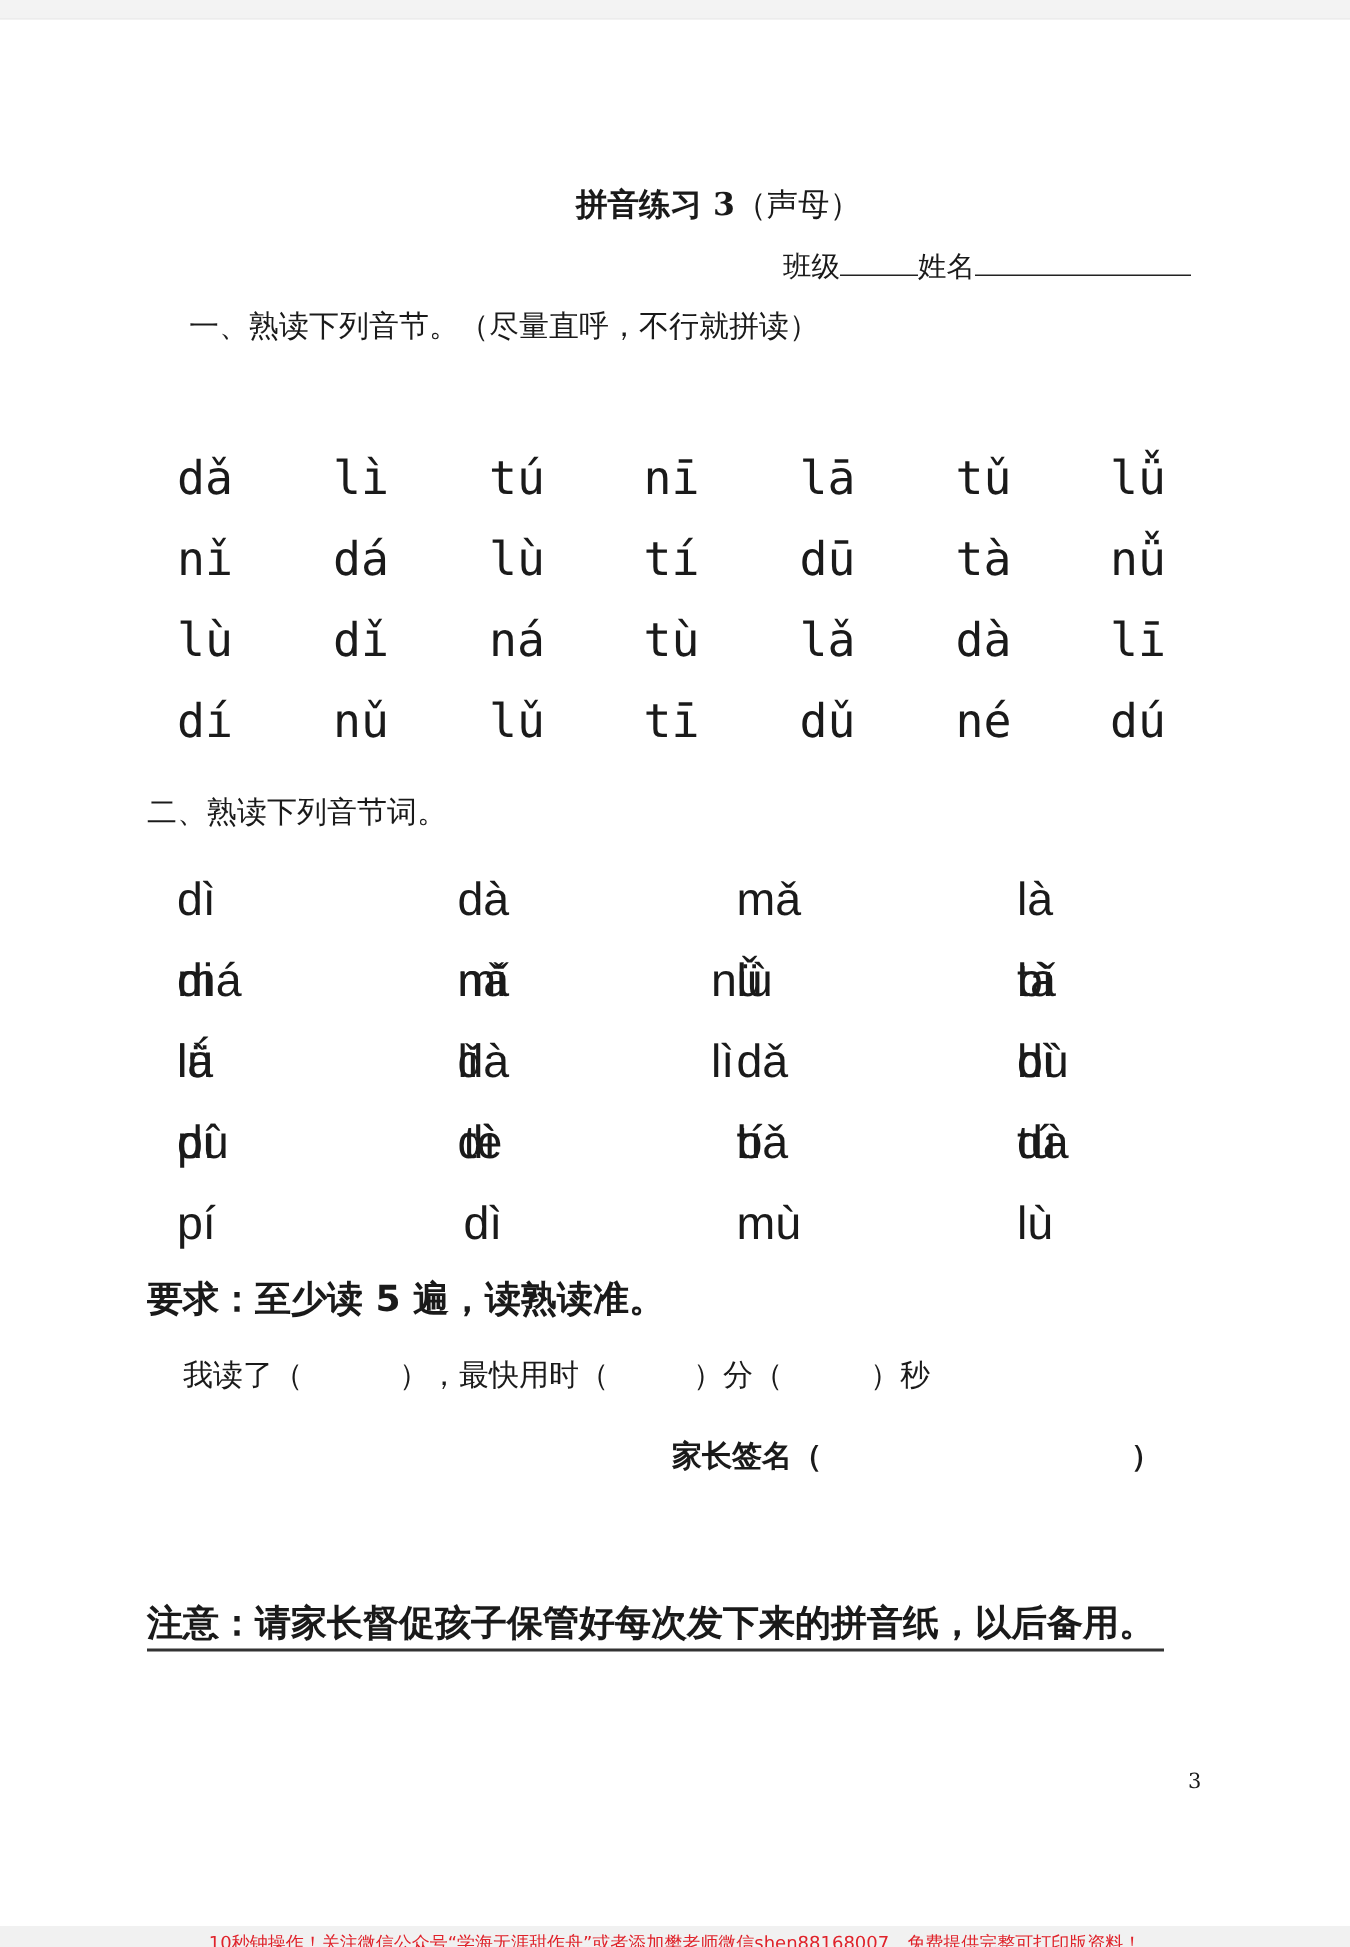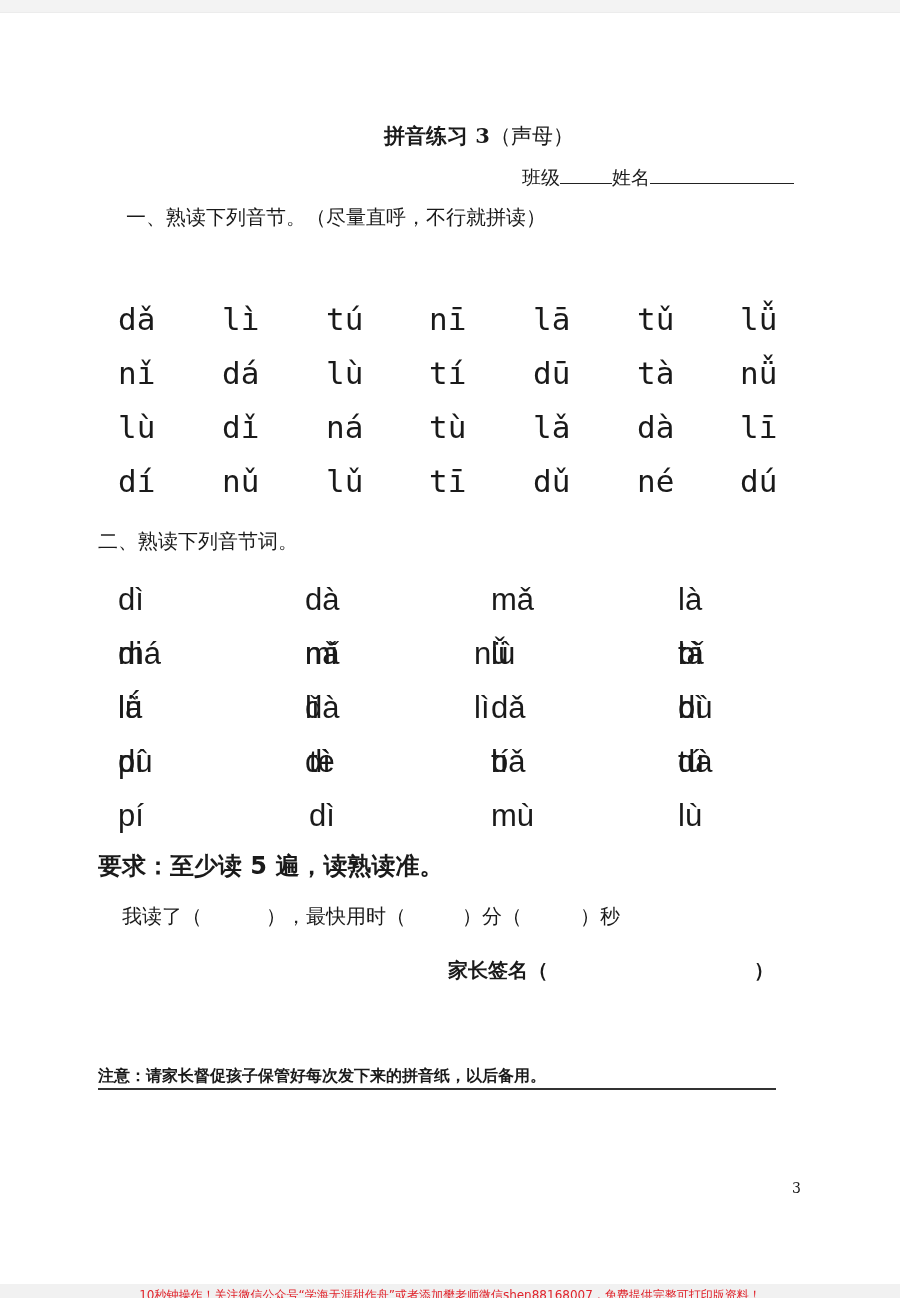--- a/index.html
+++ b/index.html
@@ -19,21 +19,21 @@
   .section-head { font-size: 20px; left: 98px; }
   .grid1 { position: absolute; left: 118px; top: 250px; }
   .grid1 .row { height: 54px; position: relative; }
   .grid1 .cell { position: absolute; top: 15px; font-family: "DejaVu Sans Mono", "Liberation Mono", monospace; font-size: 31px; line-height: 44px; margin-top: 32px; }
   .grid2 { position: absolute; left: 118px; top: 573px; }
   .grid2 .row { height: 54px; position: relative; }
   .grid2 .cell { position: absolute; top: 0; font-family: Liberation Sans, sans-serif; font-size: 31px; line-height: 54px; }
   .req { left: 98px; top: 850px; font-size: 24px; font-weight: bold; font-family: "DejaVu Sans", "Liberation Sans", sans-serif; }
   .readline { left: 98px; top: 903px; font-size: 20px; margin-left: 24px; }
   .sign { left: 448px; top: 957px; font-size: 20px; font-weight: bold; }
-  .note { left: 98px; top: 1066px; font-size: 16px; font-weight: bold; font-family: "DejaVu Sans", "Liberation Sans", sans-serif; border-bottom: 2px solid #333; padding-bottom: 1px; width: 678px; }
+  .note { left: 98px; top: 1066px; font-size: 24px; font-weight: bold; font-family: "DejaVu Sans", "Liberation Sans", sans-serif; border-bottom: 2px solid #333; padding-bottom: 1px; width: 678px; }
   .pagenum { left: 792px; top: 1180px; font-size: 14px; }
   .banner { position: absolute; left: 0; top: 1284px; width: 900px; height: 14px; background: #f1f1f1; text-align: center; }
   .banner span { color: #e0222a; font-size: 12px; line-height: 14px; font-family: "DejaVu Sans", "Liberation Sans", sans-serif; }
 </style>
 </head>
 <body>
 
 <div class="top-strip"></div>
 
 <div class="abs title">

